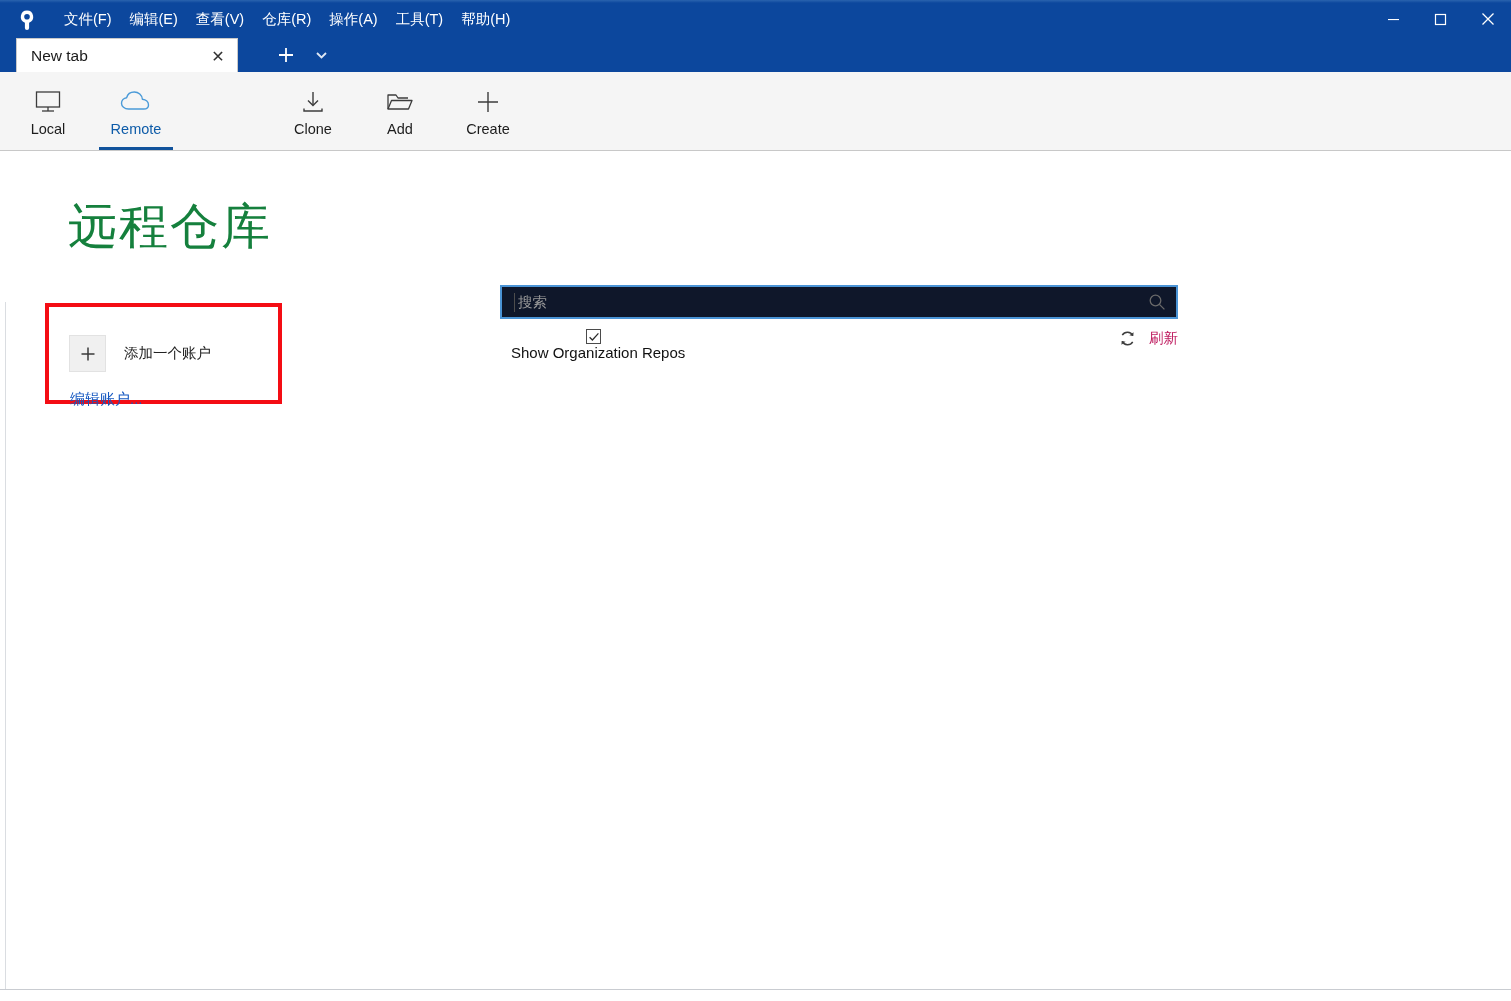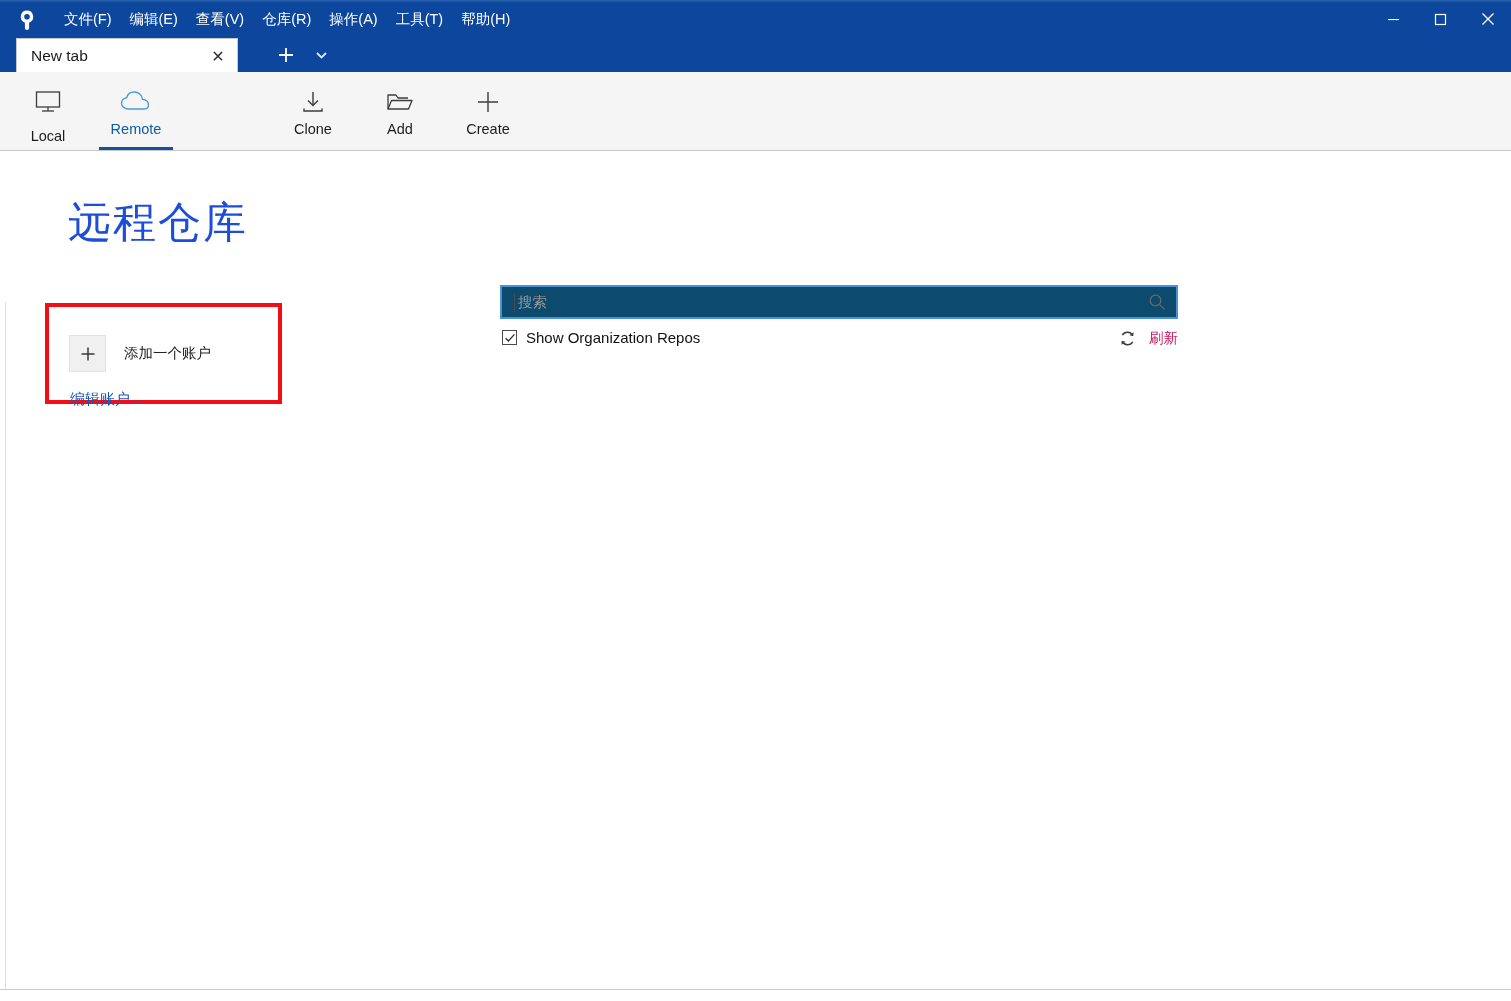--- a/index.html
+++ b/index.html
@@ -161,23 +161,23 @@
   
   .content {
     position: absolute;
     left: 0; top: 151px;
     width: 1511px; height: 838px;
     background: #ffffff;
   }
   .page-title {
     position: absolute;
     left: 68px; top: 43px;
-    font-size: 43px;
+    font-size: 49px;
     font-weight: 400;
-    color: #1d4ed8;
+    color: #15803d;
     letter-spacing: 2px;
     white-space: nowrap;
   }
 
   
   .account-highlight {
     position: absolute;
     left: 45px; top: 132px;
     width: 237px; height: 101px;
     border: 4px solid #f40d14;
@@ -215,21 +215,21 @@
     white-space: nowrap;
     text-decoration: none;
   }
 
   
   .search-wrap {
     position: absolute;
     left: 500px; top: 134px;
     width: 678px; height: 34px;
     border: 2px solid #4a94d6;
-    background: #0c4a6e;
+    background: #0f172a;
     display: flex;
     align-items: center;
   }
   .search-caret {
     position: absolute;
     left: 12px; top: 6px;
     width: 1px; height: 19px;
     background: #4d4d4d;
   }
   .search-placeholder {
@@ -249,20 +249,21 @@
   .opts-row {
     position: absolute;
     left: 500px; top: 178px;
     width: 678px; height: 24px;
   }
   .checkbox-group {
     position: absolute;
     left: 2px; top: 0;
     display: flex;
     align-items: center;
+    flex-direction: column;
   }
   .cbox {
     width: 15px; height: 15px;
     border: 1px solid #4b4b4b;
     background: #ffffff;
     display: flex;
     align-items: center;
     justify-content: center;
     flex: 0 0 auto;
   }
@@ -364,21 +365,21 @@
     </div>
     <div class="tab-menu">
       <svg width="11" height="8" viewBox="0 0 11 8">
           <path d="M1 2 L5.5 6.5 L10 2" stroke="#dfe8f5" stroke-width="1.8" fill="none"></path>
         </svg>
     </div>
   </div>
 
   <div class="toolbar">
 
-    <div class="tb-btn" style="left:16px; width:64px;gap:7px;">
+    <div class="tb-btn" style="left:16px; width:64px;">
       <span class="tb-ico">
         <svg width="30" height="26" viewBox="0 0 30 26">
           <rect x="3.5" y="3" width="23" height="15" fill="none" stroke="#3c3c3c" stroke-width="1.3"></rect>
           <path d="M9 22 L21 22" stroke="#3c3c3c" stroke-width="1.3"></path>
           <path d="M15 18 L15 22" stroke="#3c3c3c" stroke-width="1.3"></path>
         </svg>
       </span>
       <span class="tb-label">Local</span>
     </div>
 

